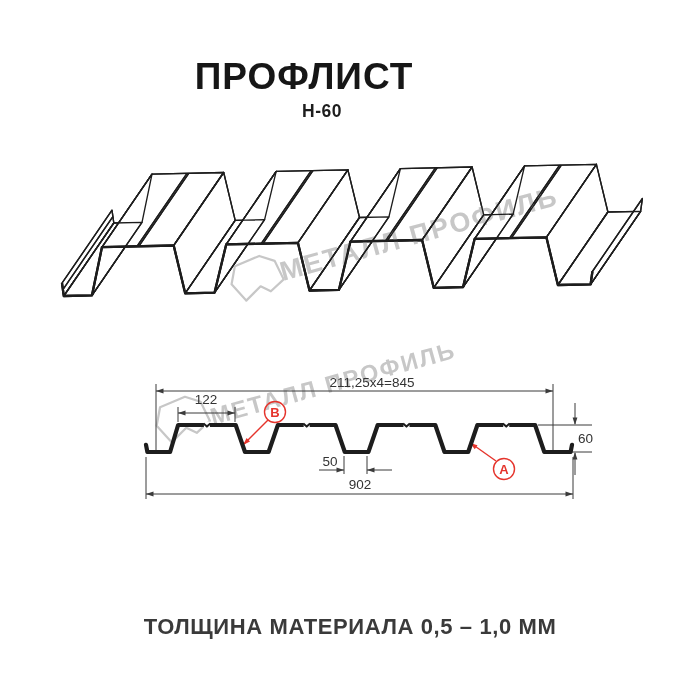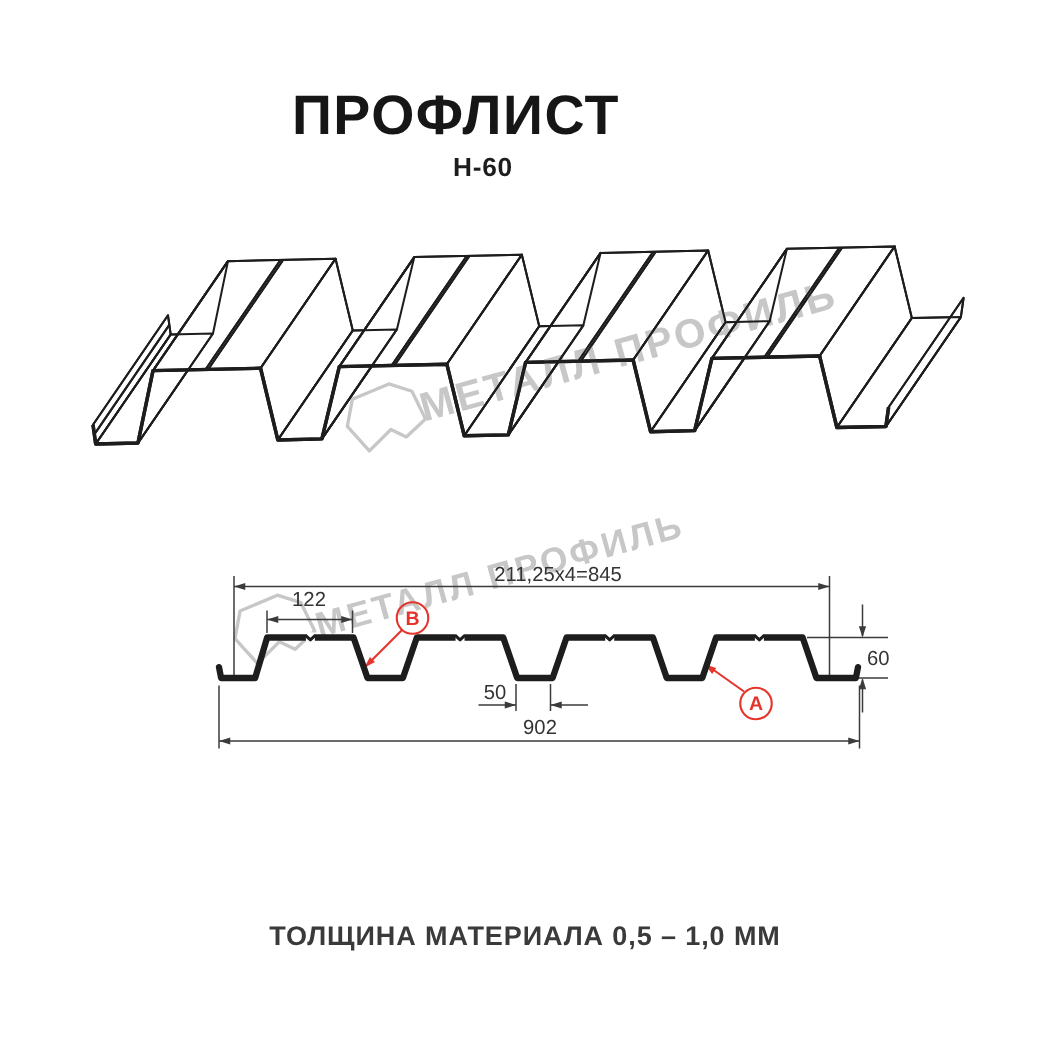--- a/index.html
+++ b/index.html
@@ -3,21 +3,21 @@
 <meta charset="utf-8">
 <style>
   html,body{margin:0;padding:0;}
   body{width:700px;height:700px;background:#ffffff;position:relative;overflow:hidden;
        font-family:"Liberation Sans", sans-serif;}
   .title{position:absolute;top:56px;left:0;width:608px;text-align:center;
          font-size:37px;font-weight:800;letter-spacing:1px;color:#161616;}
   .subtitle{position:absolute;top:101px;left:0;width:644px;text-align:center;
          font-size:17.5px;font-weight:700;letter-spacing:.5px;color:#1d1d1d;}
   .footer{position:absolute;top:614px;left:0;width:700px;text-align:center;
-         font-size:18px;font-weight:700;letter-spacing:.6px;color:#3a3a3a;}
+         font-size:22px;font-weight:700;letter-spacing:.6px;color:#3a3a3a;}
   svg{position:absolute;top:0;left:0;}
   .face{fill:#ffffff;stroke:#1d1d1d;stroke-width:1.35;stroke-linejoin:round;}
   .edge{fill:none;stroke:#1d1d1d;stroke-width:1.35;stroke-linejoin:round;}
   .near{fill:none;stroke:#1d1d1d;stroke-width:2.3;stroke-linejoin:round;}
   .wm-text{fill:#c7c7c7;font-weight:700;letter-spacing:2px;}
   .wm-logo{fill:none;stroke:#c7c7c7;stroke-width:2.2;stroke-linejoin:round;}
   .dimline{stroke:#3b3b3b;stroke-width:1;fill:none;}
   .dimtext{fill:#333333;font-size:13.5px;}
   .red{stroke:#e5342c;fill:none;stroke-width:1.4;}
   .redtext{fill:#e5342c;font-size:13px;font-weight:700;}

